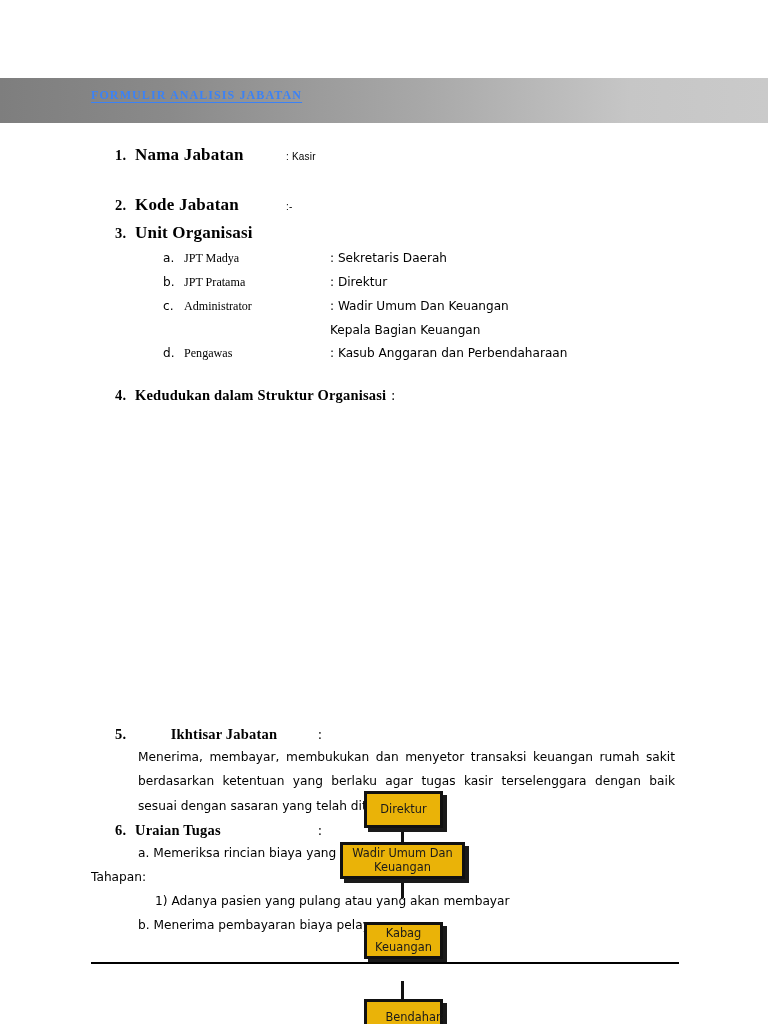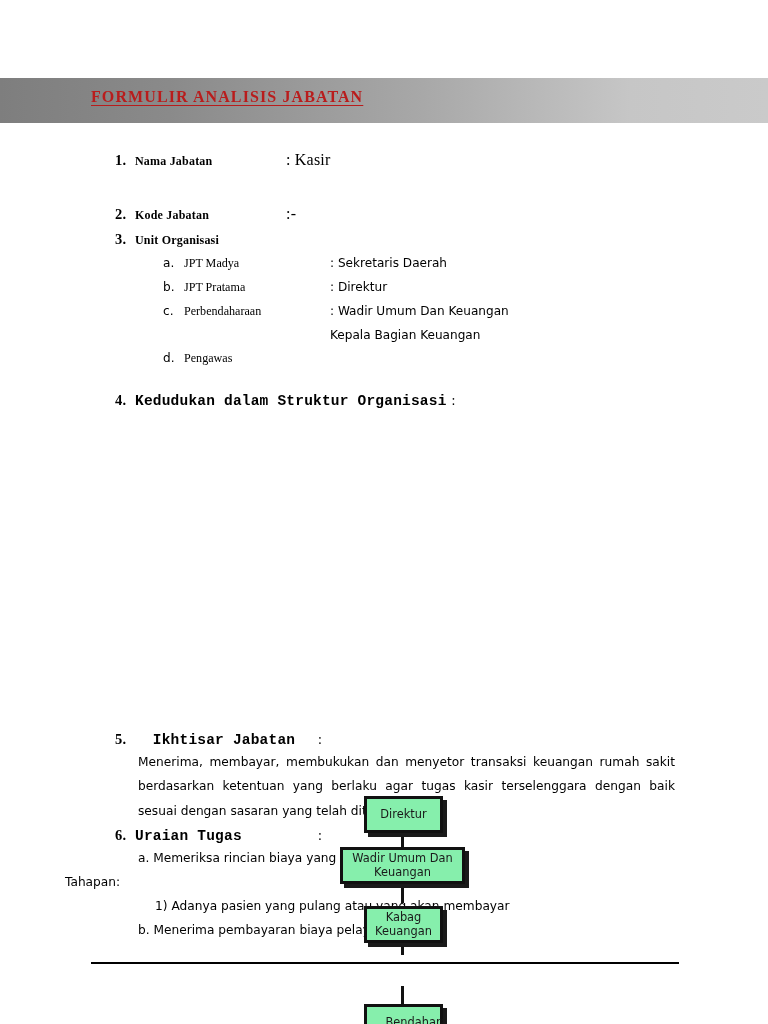--- a/index.html
+++ b/index.html
@@ -24,23 +24,23 @@
     width: 768px;
     height: 45px;
     background: linear-gradient(to right, #7e7e7e 0%, #8a8a8a 22%, #a8a8a8 55%, #c6c6c6 82%, #cacaca 100%);
   }
   #doc-title {
     position: absolute;
     left: 91px;
     top: 88px;
     font-family: "Liberation Serif", serif;
     font-weight: bold;
-    font-size: 16px;
+    font-size: 12px;
     letter-spacing: 1.1px;
-    color: #b91c1c;
+    color: #3b82f6;
     text-decoration: underline;
     text-underline-offset: 2.5px;
     white-space: nowrap;
   }
 
   
   #page {
     position: absolute;
     left: 0;
     top: 123px;
@@ -57,26 +57,26 @@
   .num {
     width: 20px;
     flex: 0 0 20px;
     font-weight: bold;
     font-size: 14.5px;
     letter-spacing: 0.2px;
   }
   .field-label {
     flex: 0 0 151px;
     font-weight: bold;
-    font-size: 12px;
+    font-size: 17px;
     letter-spacing: 0.2px;
   }
   .field-value {
-    font-family: Liberation Serif, serif;
-    font-size: 16px;
+    font-family: Liberation Sans, sans-serif;
+    font-size: 10px;
     letter-spacing: 0.2px;
     margin-top: 28px;
   }
 
   .sub-row {
     display: flex;
     align-items: baseline;
     padding-left: 163px;
     margin-bottom: 9px;
     font-family: "DejaVu Sans", sans-serif;
@@ -103,40 +103,39 @@
     display: flex;
     align-items: baseline;
     padding-left: 115px;
     margin-top: 26px;
     margin-bottom: 4px;
   }
   .heading-text {
     font-weight: bold;
     font-size: 14.5px;
     letter-spacing: 0.2px;
-    font-family: Liberation Mono, monospace;
   }
   .heading-colon {
     font-weight: normal;
     font-size: 14px;
     margin-left: 5px;
   }
 
   
   #org-chart {
     position: relative;
     width: 768px;
     height: 318px;
     margin: 0;
   }
   .node {
     position: absolute;
     box-sizing: border-box;
     border: 3px solid #111111;
-    background: #86efac;
+    background: #eab308;
     box-shadow: 4px 4px 0 0 #1a1a1a;
     display: flex;
     align-items: center;
     justify-content: center;
     text-align: center;
     font-family: "DejaVu Sans", sans-serif;
     font-size: 11.4px;
     line-height: 1.18;
     color: #1a1a1a;
     padding: 0 4px;
@@ -160,21 +159,21 @@
     line-height: 2.0;
     margin-top: 2px;
   }
   .task-line {
     padding-left: 138px;
     font-family: "DejaVu Sans", sans-serif;
     font-size: 12.2px;
     line-height: 1.55;
     margin-top: 5px;
   }
-  .task-line.indent1 { padding-left: 65px; }
+  .task-line.indent1 { padding-left: 91px; }
   .task-line.indent2 { padding-left: 155px; }
 
   
   #footer-rule {
     position: absolute;
     left: 91px;
     top: 962px;
     width: 588px;
     height: 2px;
     background: #000000;
@@ -212,31 +211,32 @@
   </div>
 
   <div class="sub-row">
     <span class="sub-letter">b.</span>
     <span class="sub-label">JPT Pratama</span>
     <span class="sub-value">: Direktur</span>
   </div>
 
   <div class="sub-row">
     <span class="sub-letter">c.</span>
-    <span class="sub-label">Perbendaharaan</span>
+    <span class="sub-label">Administrator</span>
     <span class="sub-value">: Wadir Umum Dan Keuangan</span>
   </div>
 
   <div class="sub-row cont">
     <span class="sub-value">Kepala Bagian Keuangan</span>
   </div>
 
   <div class="sub-row">
     <span class="sub-letter">d.</span>
     <span class="sub-label">Pengawas</span>
+    <span class="sub-value">: Kasub Anggaran dan Perbendaharaan</span>
   </div>
 
   <div class="heading-row">
     <span class="num">4.</span>
     <span class="heading-text">Kedudukan dalam Struktur Organisasi</span>
     <span class="heading-colon">:</span>
   </div>
 
   <div id="org-chart">
 
@@ -249,21 +249,21 @@
     <div class="conn" style="left:366px; top:660px; width:20px; height:3px;"></div>
 
     <div class="node" style="left:364px; top:383px; width:79px; height:37px;">
       <span>Direktur</span>
     </div>
 
     <div class="node" style="left:340px; top:434px; width:125px; height:37px;justify-content:flex-end;">
       <span>Wadir Umum Dan Keuangan</span>
     </div>
 
-    <div class="node" style="left:364px; top:493px; width:79px; height:37px;">
+    <div class="node" style="left:364px; top:514px; width:79px; height:37px;">
       <span>Kabag Keuangan</span>
     </div>
 
 
     <div class="node" style="left:364px; top:591px; width:79px; height:37px;padding-left:30px;">
       <span>Bendahara</span>
     </div>
 
     <div class="node highlight" style="left:383px; top:643px; width:78px; height:38px;">
       <span>Kasir</span>

